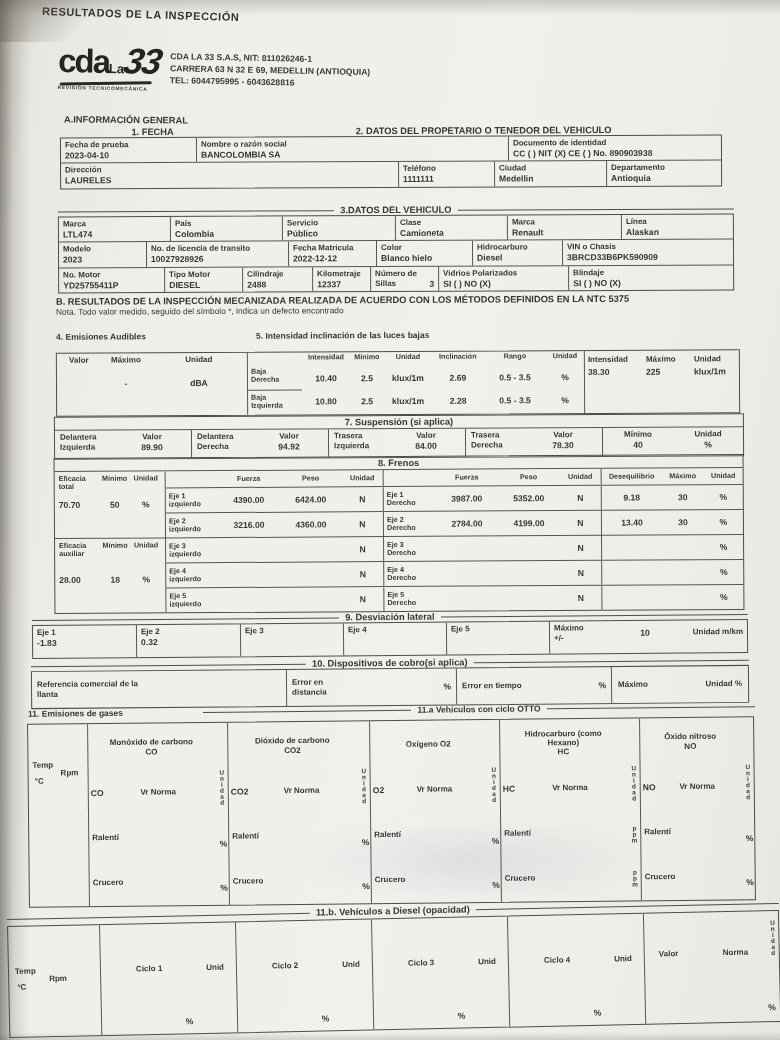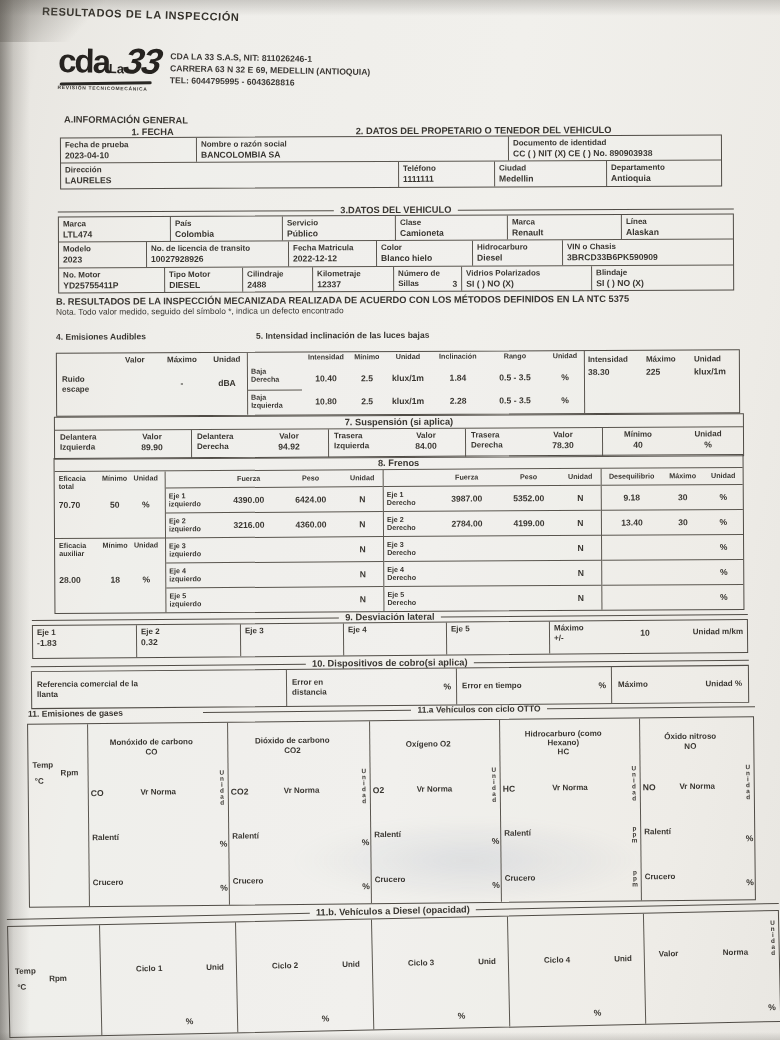--- a/index.html
+++ b/index.html
@@ -195,21 +195,21 @@
             <div class="val">YD25755411P</div>
           </div>
         <div class="cell br" style="width:78px">
             <div class="lbl">Tipo Motor</div>
             <div class="val">DIESEL</div>
           </div>
         <div class="cell br" style="width:70px">
             <div class="lbl">Cilindraje</div>
             <div class="val">2488</div>
           </div>
-        <div class="cell br" style="width:81px">
+        <div class="cell br" style="width:58px">
             <div class="lbl">Kilometraje</div>
             <div class="val">12337</div>
           </div>
         <div class="cell br" style="width:68px">
           <div class="lbl">Número de</div>
           <div class="row" style="justify-content:space-between">
               <span class="lbl">Sillas</span>
               <span class="val">3</span>
             </div>
         </div>
@@ -230,24 +230,20 @@
     <div class="nota">Nota. Todo valor medido, seguido del símbolo *, indica un defecto encontrado</div>
   </div>
 
   <div class="sec row" style="left:56px;top:324px;width:684px;transform:rotate(-.3deg);align-items:flex-start">
     <div class="h85" style="width:200px;padding-top:6px">4. Emisiones Audibles</div>
     <div class="h85" style="flex:1;padding-top:6px">5. Intensidad inclinación de las luces bajas</div>
   </div>
 
   <div class="sec tbl row" style="left:56px;top:351px;width:684px;height:64px;transform:rotate(-.3deg)">
     <div class="row" style="width:190px;padding:2px 0">
-      <div class="col center" style="width:56px;justify-content:center;align-items:flex-start;padding-left:5px">
-        <div class="lbl">Ruido</div>
-        <div class="lbl">escape</div>
-      </div>
       <div class="col center" style="width:44px">
           <div class="lbl">Valor</div>
           <div class="val" style="margin-top:13px"></div>
         </div>
       <div class="col center" style="width:50px">
           <div class="lbl">Máximo</div>
           <div class="val" style="margin-top:13px">-</div>
         </div>
       <div class="col center" style="flex:1">
           <div class="lbl">Unidad</div>
@@ -262,21 +258,21 @@
         <div style="width:48px">Unidad</div>
         <div style="width:52px">Inclinación</div>
         <div style="width:62px">Rango</div>
         <div style="flex:1">Unidad</div>
       </div>
       <div class="row center" style="height:24px;align-items:center">
         <div class="s7 bb" style="width:54px;text-align:left;padding-left:3px;height:100%"><span>Baja</span><br><span>Derecha</span></div>
         <div class="val" style="width:48px">10.40</div>
         <div class="val" style="width:34px">2.5</div>
         <div class="val" style="width:48px">klux/1m</div>
-        <div class="val" style="width:52px">1.84</div>
+        <div class="val" style="width:52px">2.69</div>
         <div class="val" style="width:62px">0.5 - 3.5</div>
         <div class="val" style="flex:1">%</div>
       </div>
       <div class="row center" style="height:24px;align-items:center">
         <div class="s7" style="width:54px;text-align:left;padding-left:3px"><span>Baja</span><br><span>Izquierda</span></div>
         <div class="val" style="width:48px">10.80</div>
         <div class="val" style="width:34px">2.5</div>
         <div class="val" style="width:48px">klux/1m</div>
         <div class="val" style="width:52px">2.28</div>
         <div class="val" style="width:62px">0.5 - 3.5</div>

